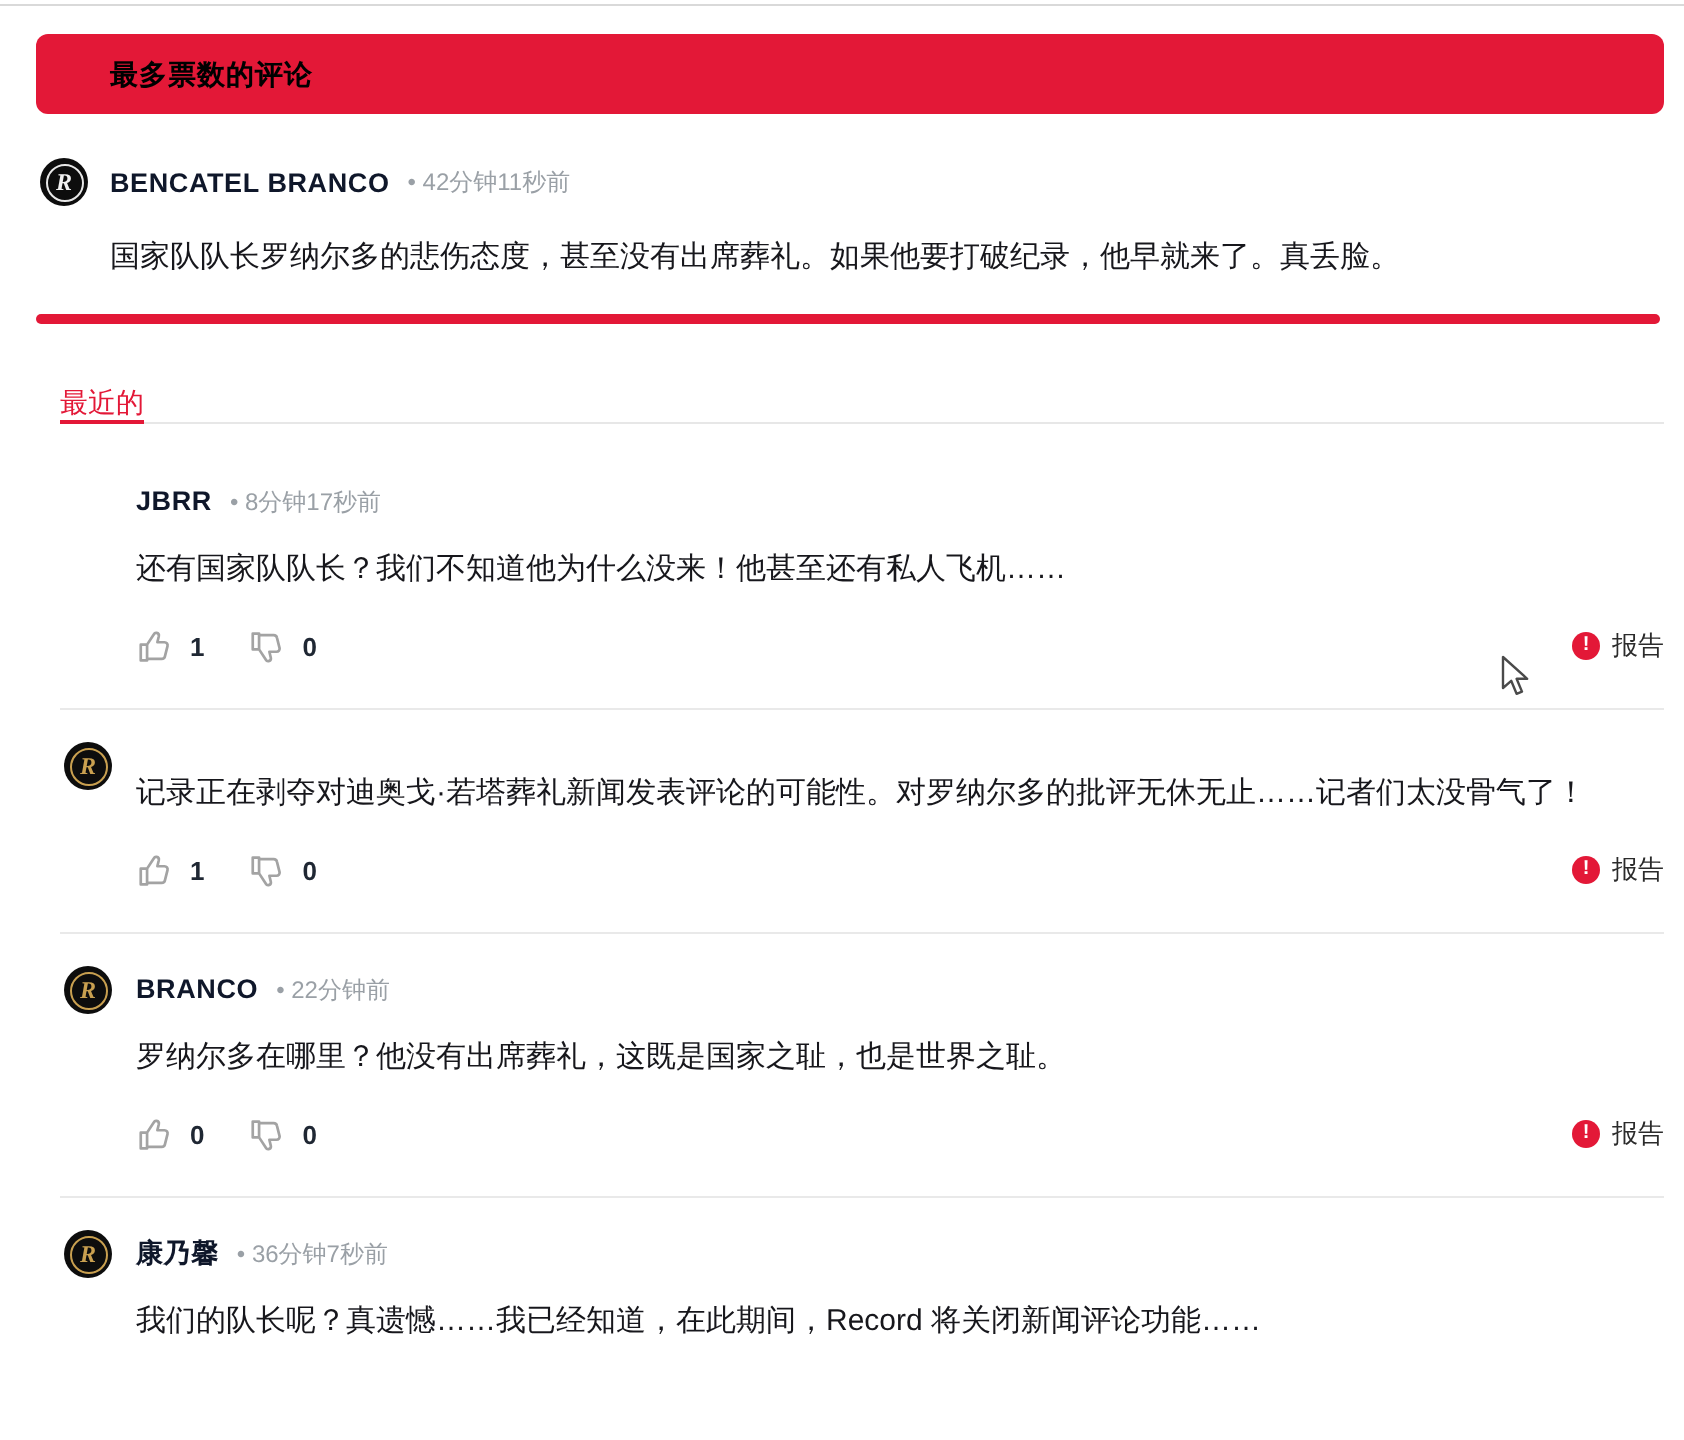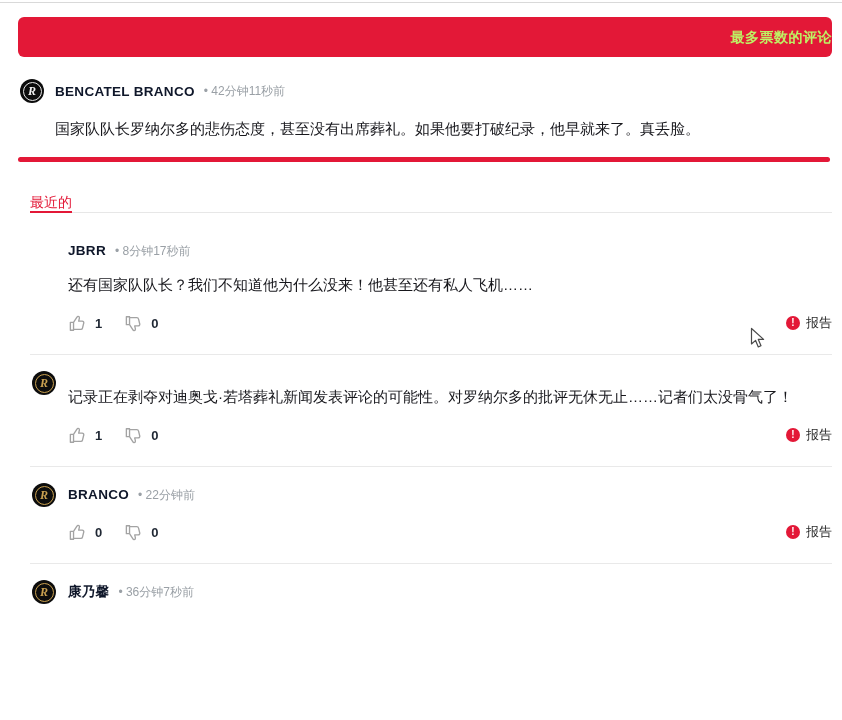--- a/index.html
+++ b/index.html
@@ -6,22 +6,22 @@
   body{
     width:842px;height:720px;position:relative;overflow:hidden;
     background:#ffffff;font-family:"Liberation Sans",sans-serif;
     -webkit-font-smoothing:antialiased;
   }
   .top-line{position:absolute;top:2px;left:0;width:842px;height:1px;background:#d9d9d9;}
 
   
   .banner{
     position:absolute;top:17px;left:18px;width:814px;height:40px;box-sizing:border-box;
-    background:#e31837;border-radius:6px;color:#bef264;font-weight:bold;font-size:14px;
-    line-height:40px;padding-left:37px;letter-spacing:.5px;text-align:right;
+    background:#e31837;border-radius:6px;color:#000000;font-weight:bold;font-size:14px;
+    line-height:40px;padding-left:37px;letter-spacing:.5px;
   }
 
   
   .featured{position:absolute;top:79px;left:20px;right:12px;}
   .f-header{display:flex;align-items:center;}
   .avatar{
     width:24px;height:24px;border-radius:50%;background:#0d0d0d;flex:0 0 auto;
     display:flex;align-items:center;justify-content:center;box-sizing:border-box;
   }
   .avatar .ring{
@@ -152,20 +152,21 @@
   </article>
 
   <article class="comment">
     <div class="c-avatar avatar">
       <span class="ring">R</span>
     </div>
     <div class="c-header">
       <span class="c-name">BRANCO</span>
       <span class="c-time">• 22分钟前</span>
     </div>
+    <div class="c-text">罗纳尔多在哪里？他没有出席葬礼，这既是国家之耻，也是世界之耻。</div>
     <div class="c-actions actions-row">
       <div class="votes">
         <span class="vote-group">
           <svg class="thumb" width="19" height="19" viewBox="0 0 24 24">
             <path d="M3 10.5h4v10H3z M7 19.5h9.2c1 0 1.9-.7 2.1-1.7l1.6-6.4c.3-1.2-.6-2.4-1.9-2.4h-4.5l.9-3.8c.2-1-.4-1.9-1.4-2.1-.7-.1-1.4.2-1.7.8L7 10.5" fill="none" stroke="#a3a3a3" stroke-width="1.7" stroke-linejoin="round"></path>
           </svg>
           <span class="vote-count">0</span>
         </span>
         <span class="vote-group">
           <svg class="thumb down" width="19" height="19" viewBox="0 0 24 24">
@@ -182,19 +183,20 @@
   </article>
 
   <article class="comment">
     <div class="c-avatar avatar">
       <span class="ring">R</span>
     </div>
     <div class="c-header">
       <span class="c-name">康乃馨</span>
       <span class="c-time">• 36分钟7秒前</span>
     </div>
+    <div class="c-text">我们的队长呢？真遗憾……我已经知道，在此期间，Record 将关闭新闻评论功能……</div>
 
   </article>
 </div>
 
 <svg class="cursor" width="17" height="23" viewBox="0 0 17 23">
   <path d="M1.5 1.5 L1.5 17 L5.6 13.4 L8.3 19.9 L11 18.8 L8.3 12.4 L13.6 12.4 Z" fill="#ffffff" stroke="#4a4a4a" stroke-width="1.2" stroke-linejoin="round"></path>
 </svg>
 
 </body></html>

